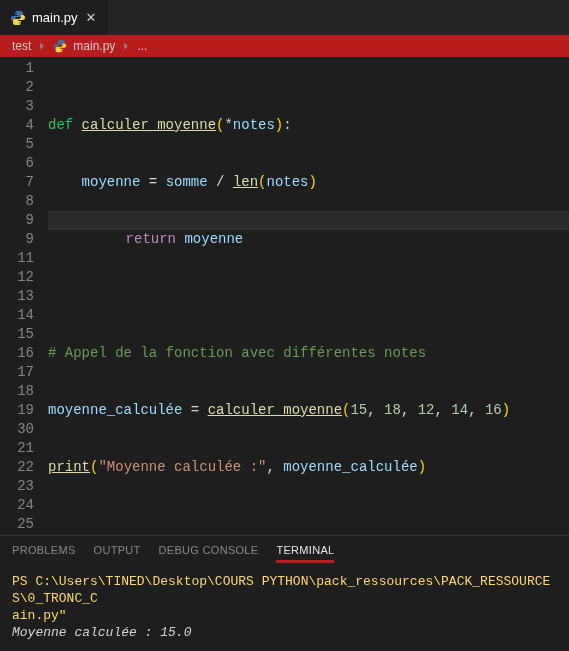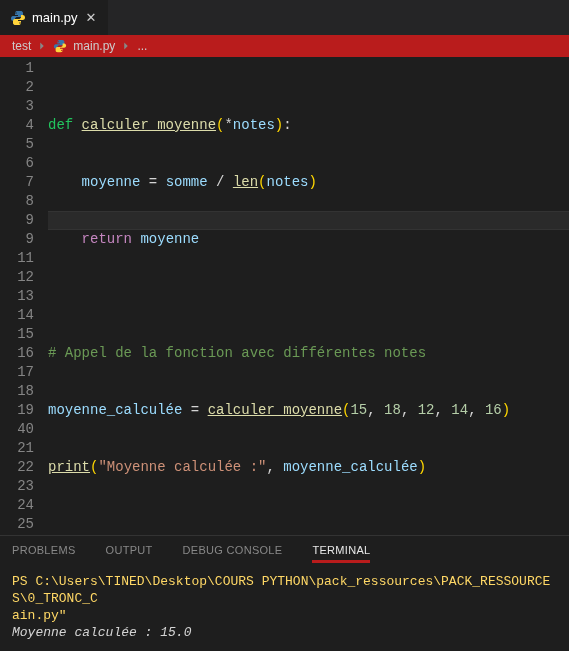--- a/index.html
+++ b/index.html
@@ -81,30 +81,30 @@
   pointer-events: none;
 }
 .tok-kw { color: #22c55e; }
 .tok-fn { color: #dcdcaa; text-decoration: underline; }
 .tok-var { color: #9cdcfe; }
 .tok-par { color: #ffd700; }
 .tok-op { color: #d4d4d4; }
 .tok-num { color: #b5cea8; }
 .tok-str { color: #ce9178; }
 .tok-cmt { color: #6a9955; }
-.tok-ret { color: #c586c0; }
+.tok-ret { color: #c586c0; margin-left: 44px; }
 .panel {
   border-top: 1px solid #333;
   background: #1e1e1e;
   display: flex;
   flex-direction: column;
 }
 .panel-tabs {
   display: flex;
-  gap: 30px;
+  gap: 18px;
   padding: 8px 12px 6px 12px;
   font-size: 11px;
   color: #888;
 }
 .panel-tab { cursor: pointer; letter-spacing: 0.3px; }
 .panel-tab.active { color: #e7e7e7; border-bottom: 3px solid #b91c1c; padding-bottom: 4px; }
 .terminal {
   font-family: Consolas, "Courier New", monospace;
   font-size: 13px;
   line-height: 17px;
@@ -167,21 +167,21 @@
       <div>9</div>
       <div>11</div>
       <div>12</div>
       <div>13</div>
       <div>14</div>
       <div>15</div>
       <div>16</div>
       <div>17</div>
       <div>18</div>
       <div>19</div>
-      <div>40</div>
+      <div>30</div>
       <div>21</div>
       <div>22</div>
       <div>23</div>
       <div>24</div>
       <div>25</div>
       <div>26</div>
     </div>
   <div class="code">
     <div class="hl-line"></div>
     <div class="code-line"><span class="tok-kw">def </span><span class="tok-fn">calculer_moyenne</span><span class="tok-par">(</span><span class="tok-op">*</span><span class="tok-var">notes</span><span class="tok-par">)</span><span class="tok-op">:</span></div>

